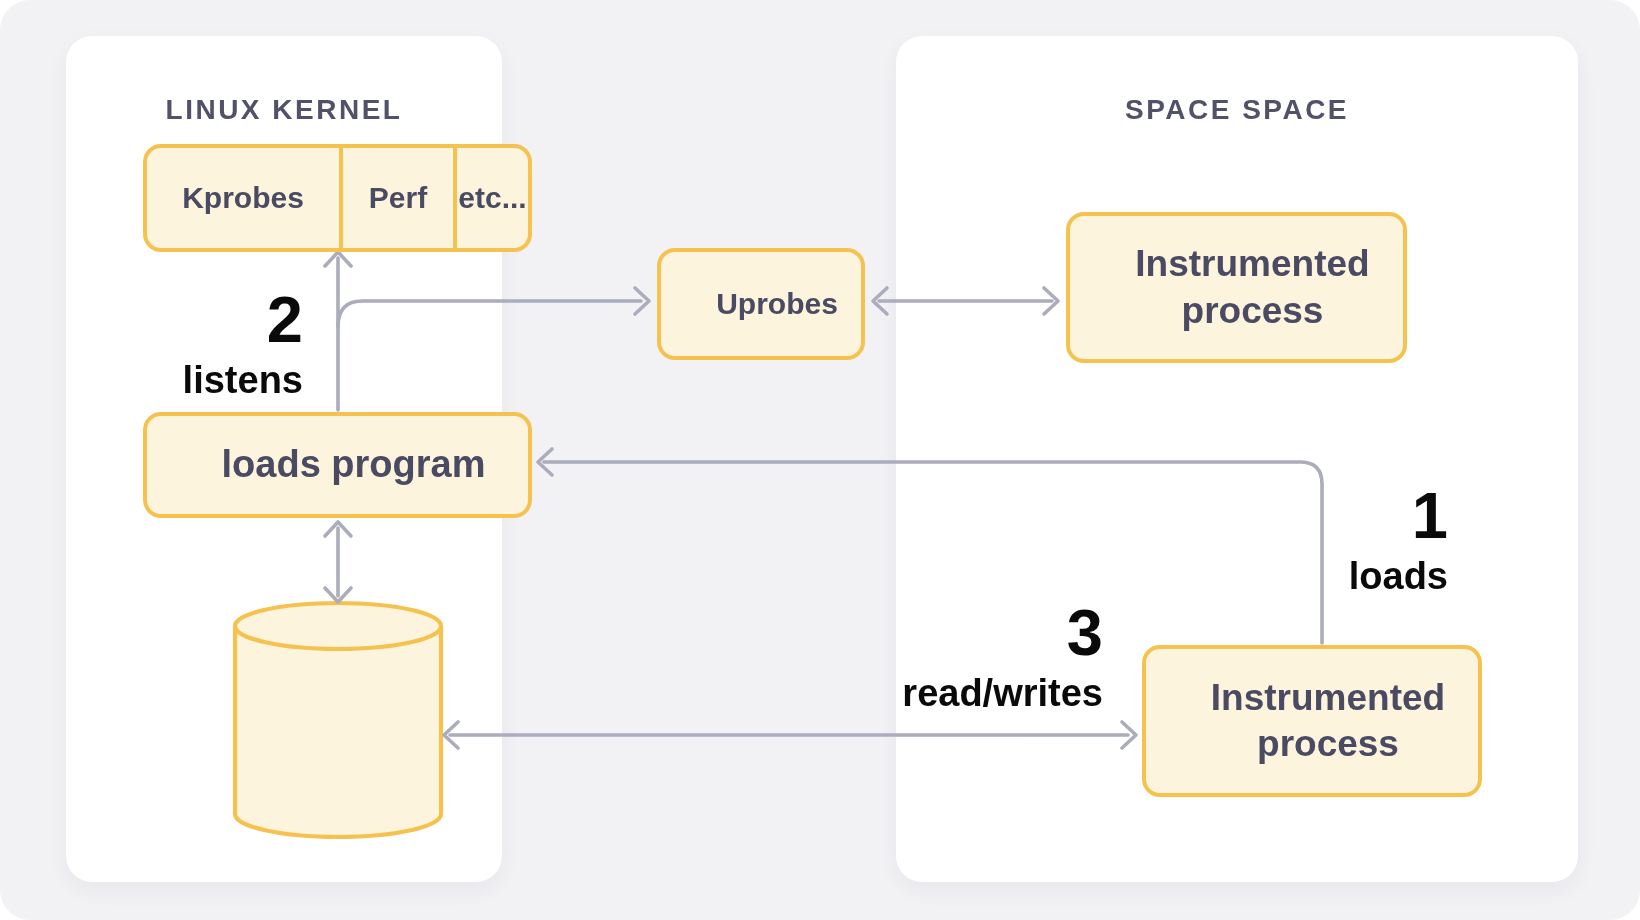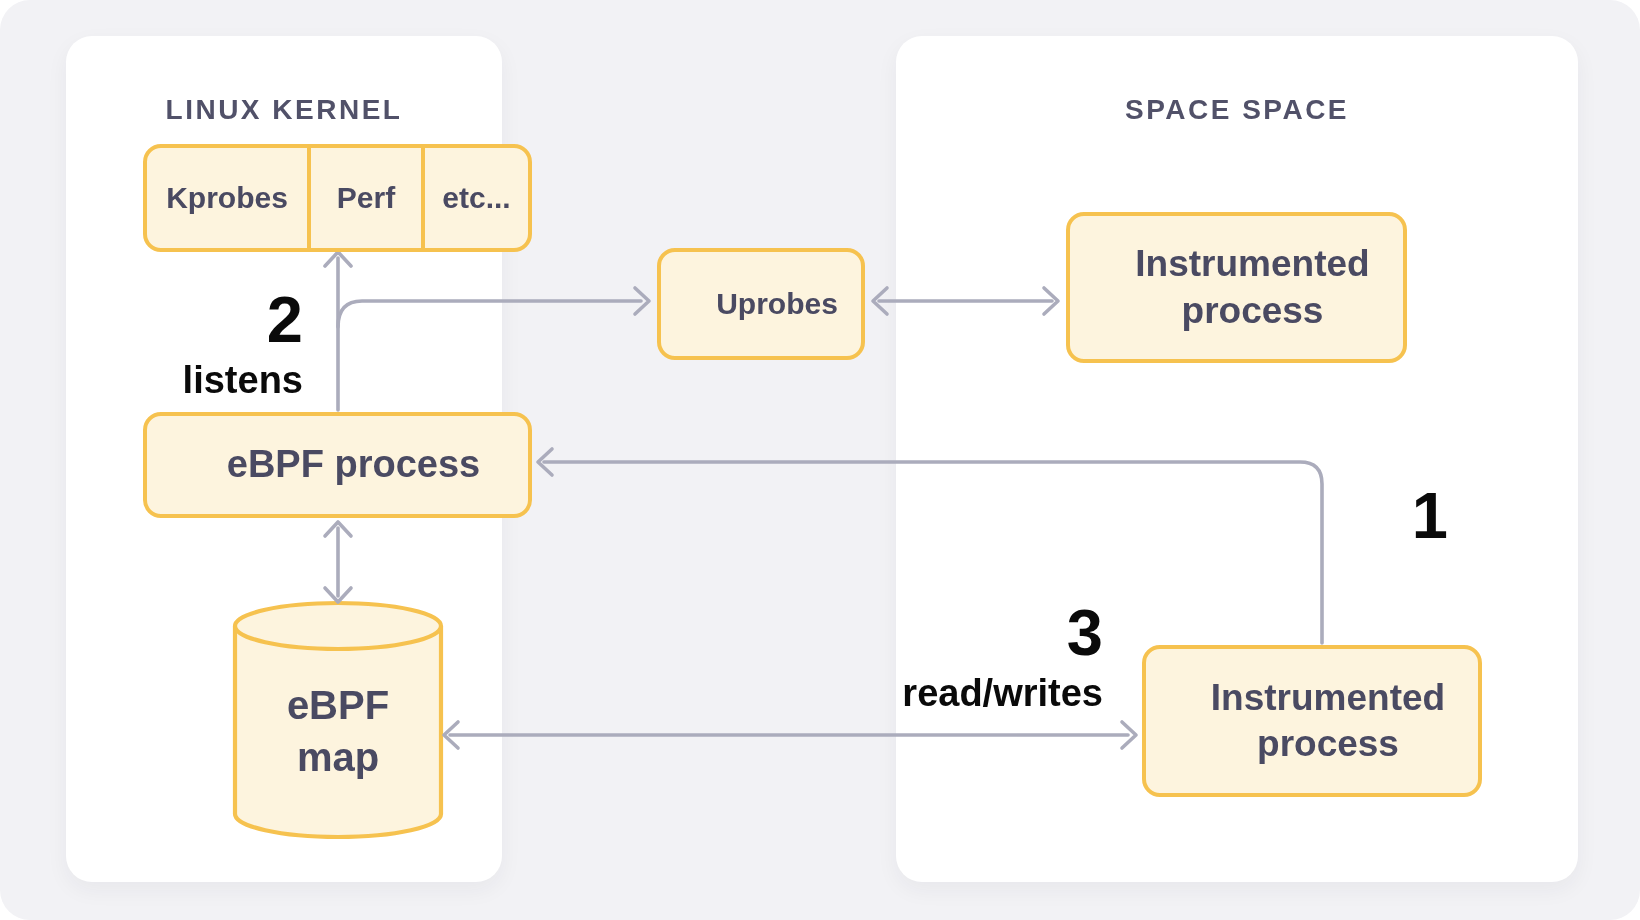--- a/index.html
+++ b/index.html
@@ -72,21 +72,21 @@
     border: 4px solid var(--accent-border, #f6c24f);
     border-radius: 18px;
     display: flex;
     overflow: hidden;
   }
   .probe-cell {
     display: flex; align-items: center; justify-content: center;
     font-size: 30px; font-weight: bold;
     color: var(--box-text, #4a4a62);
   }
-  .probe-cell:nth-child(1) { width: 160px; }
+  .probe-cell:nth-child(1) { width: 192px; }
   .probe-cell:nth-child(2) { width: 118px; border-left: 4px solid var(--accent-border, #f6c24f); border-right: 4px solid var(--accent-border, #f6c24f); }
   .probe-cell:nth-child(3) { flex: 1; }
   .ebpf-program { left: 143px; top: 412px; width: 389px; height: 106px; font-size: 38px; }
   .uprobes      { left: 657px; top: 248px; width: 208px; height: 112px; font-size: 30px; }
   .instr-top    { left: 1066px; top: 212px; width: 341px; height: 151px; font-size: 37px; }
   .instr-bottom { left: 1142px; top: 645px; width: 340px; height: 152px; font-size: 37px; }
   .map-label {
     position: absolute;
     left: 235px; top: 647px; width: 206px; height: 167px;
     display: flex; align-items: center; justify-content: center;
@@ -160,35 +160,34 @@
       <path class="wire" d="M1122 722 L1136 735 L1122 748"></path>
     </g>
   </svg>
 
   <div class="probes-box">
     <div class="probe-cell">Kprobes</div>
     <div class="probe-cell">Perf</div>
     <div class="probe-cell">etc...</div>
   </div>
 
-  <div class="node ebpf-program">eBPF process</div>
+  <div class="node ebpf-program">loads program</div>
   <div class="node uprobes">Uprobes</div>
   <div class="node instr-top">Instrumented
 process</div>
   <div class="node instr-bottom">Instrumented
 process</div>
 
-  <div class="map-label">eBPF
-map</div>
 
   <div class="step-label step-2">
     <div class="step-number">2</div>
     <div class="step-word">listens</div>
   </div>
   <div class="step-label step-1">
     <div class="step-number">1</div>
+    <div class="step-word">loads</div>
   </div>
   <div class="step-label step-3">
     <div class="step-number">3</div>
     <div class="step-word">read/writes</div>
   </div>
 
 </div>
 
 </body></html>

